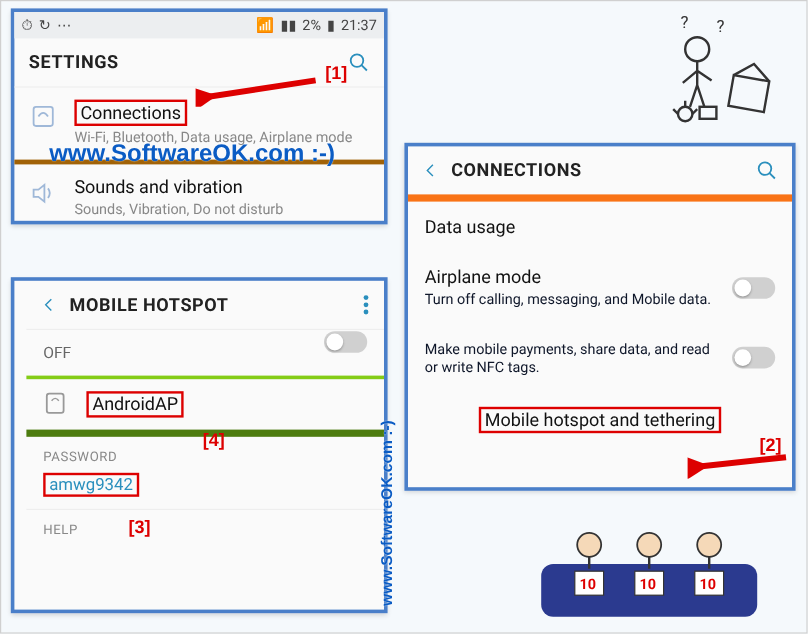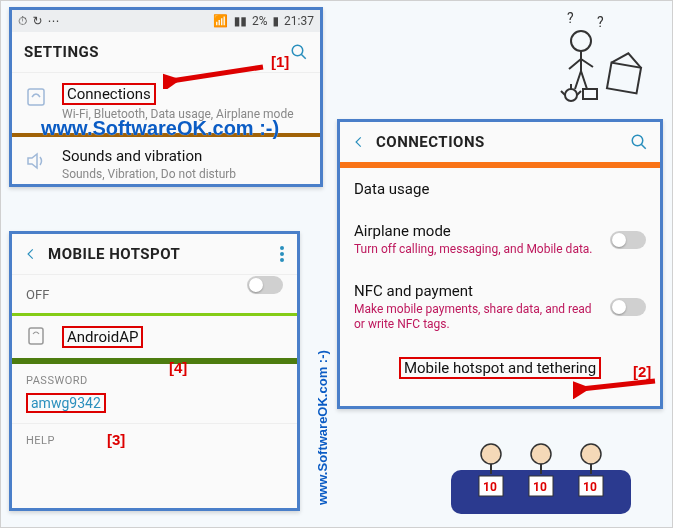--- a/index.html
+++ b/index.html
@@ -14,21 +14,21 @@
     position: absolute;
     border: 3px solid #4a7fc9;
     background: #fafafa;
     box-shadow: 0 2px 4px rgba(0,0,0,0.15);
   }
   
   #panel-settings { left: 8px; top: 6px; width: 314px; height: 180px; }
   
   #panel-connections { left: 336px; top: 118px; width: 326px; height: 290px; }
   
-  #panel-hotspot { left: 8px; top: 230px; width: 291px; height: 280px; }
+  #panel-hotspot { left: 8px; top: 230px; width: 314px; height: 280px; padding-left: 10px; }
 
   .statusbar {
     height: 22px; background: #eceef0; display: flex;
     align-items: center; justify-content: space-between;
     padding: 0 6px; font-size: 12px; color: #444;
   }
   .statusbar .left, .statusbar .right { display: flex; gap: 5px; align-items: center; }
   .screen-header {
     height: 40px; display: flex; align-items: center; justify-content: space-between;
     padding: 0 12px; font-size: 15px; font-weight: 700; color: #222;
@@ -41,21 +41,21 @@
     border-top: 4px solid #a16207;
   }
   .list-item:first-of-type { border-top: none; }
   .item-icon { position: absolute; left: 12px; top: 12px; width: 24px; height: 24px; }
   .item-title { font-size: 15px; color: #111; }
   .item-sub { font-size: 12px; color: #888; margin-top: 2px; line-height: 1.3; }
   .conn-item {
     padding: 12px 14px; position: relative;
   }
   .conn-item .item-title { font-size: 15px; color: #111; }
-  .conn-item .item-sub { font-size: 12px; color: #be185d; margin-top: 2px; padding-right: 50px; }
+  .conn-item .item-sub { font-size: 12px; color: #0f172a; margin-top: 2px; padding-right: 50px; }
   .toggle {
     position: absolute; right: 14px; top: 50%; transform: translateY(-50%);
     width: 36px; height: 18px; background: #d0d0d0; border-radius: 10px;
   }
   .toggle::after {
     content: ""; position: absolute; left: 2px; top: 2px;
     width: 14px; height: 14px; background: #fff; border-radius: 50%;
     box-shadow: 0 1px 2px rgba(0,0,0,0.3);
   }
   .hotspot-off-row {
@@ -166,21 +166,20 @@
     <div class="item-title">Data usage</div>
   </div>
 
   <div class="conn-item">
     <div class="item-title">Airplane mode</div>
     <div class="item-sub">Turn off calling, messaging, and Mobile data.</div>
     <div class="toggle"></div>
   </div>
 
   <div class="conn-item">
-    <div class="item-title">NFC and payment</div>
     <div class="item-sub">Make mobile payments, share data, and read or write NFC tags.</div>
     <div class="toggle"></div>
   </div>
 
   <div class="conn-item" style="padding-bottom:4px;text-align:center;">
     <span class="item-title redbox">Mobile hotspot and tethering</span>
   </div>
 </div>
 
 <div id="panel-hotspot" class="panel">

